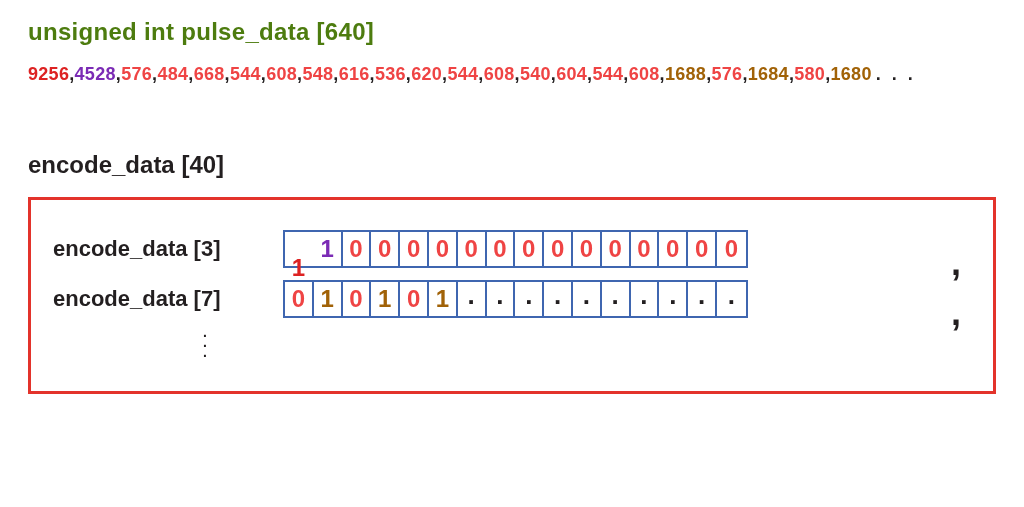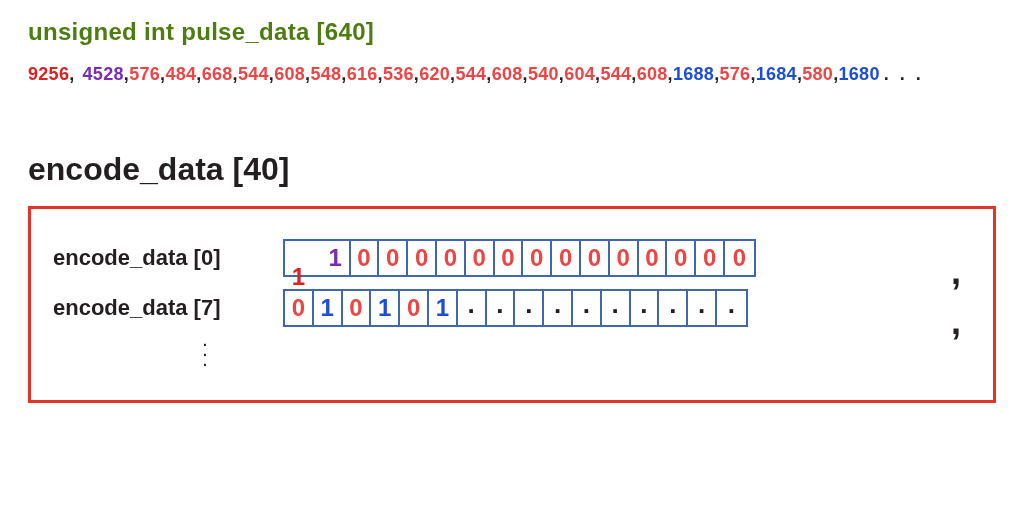--- a/index.html
+++ b/index.html
@@ -21,27 +21,27 @@
   }
   .pulse-seq {
     font-weight: 700;
     font-size: 18px;
     letter-spacing: 0.3px;
   }
   .pulse-val { display: inline; }
   .sep { color: #231f20; }
   .ellipsis { color: #231f20; padding-left: 4px; letter-spacing: 3px; }
   .c-red    { color: #d22; margin-top: 36px; }
-  .c-purple { color: #7b2bb5; margin-left: 8px; }
+  .c-purple { color: #7b2bb5; }
   .c-green  { color: #ef4444; }
-  .c-gold   { color: #1d4ed8; }
+  .c-gold   { color: #a16207; }
 
   .section2-heading {
     font-weight: 700;
-    font-size: 32px;
+    font-size: 24px;
     color: #231f20;
     margin-top: 66px;
     margin-bottom: 18px;
   }
 
   .red-box {
     border: 3px solid #e3332b;
     padding: 20px 22px 34px 22px;
     position: relative;
   }
@@ -98,21 +98,21 @@
 
 <div class="heading">unsigned int pulse_data [640]</div>
 
 <div class="pulse-seq" id="pulse-seq"><span class="pulse-val c-red">9256</span><span class="sep">,</span><span class="pulse-val c-purple">4528</span><span class="sep">,</span><span class="pulse-val c-green">576</span><span class="sep">,</span><span class="pulse-val c-green">484</span><span class="sep">,</span><span class="pulse-val c-green">668</span><span class="sep">,</span><span class="pulse-val c-green">544</span><span class="sep">,</span><span class="pulse-val c-green">608</span><span class="sep">,</span><span class="pulse-val c-green">548</span><span class="sep">,</span><span class="pulse-val c-green">616</span><span class="sep">,</span><span class="pulse-val c-green">536</span><span class="sep">,</span><span class="pulse-val c-green">620</span><span class="sep">,</span><span class="pulse-val c-green">544</span><span class="sep">,</span><span class="pulse-val c-green">608</span><span class="sep">,</span><span class="pulse-val c-green">540</span><span class="sep">,</span><span class="pulse-val c-green">604</span><span class="sep">,</span><span class="pulse-val c-green">544</span><span class="sep">,</span><span class="pulse-val c-green">608</span><span class="sep">,</span><span class="pulse-val c-gold">1688</span><span class="sep">,</span><span class="pulse-val c-green">576</span><span class="sep">,</span><span class="pulse-val c-gold">1684</span><span class="sep">,</span><span class="pulse-val c-green">580</span><span class="sep">,</span><span class="pulse-val c-gold">1680</span><span class="ellipsis">. . .</span></div>
 
 <div class="section2-heading">encode_data [40]</div>
 
 <div class="red-box">
   <div id="encode-rows">
       <div class="enc-row">
-        <div class="enc-label">encode_data [0]</div>
+        <div class="enc-label">encode_data [3]</div>
         <div class="bit-grid">
           <div class="bit-cell c-red">1</div>
           <div class="bit-cell c-purple">1</div>
           <div class="bit-cell c-green">0</div>
           <div class="bit-cell c-green">0</div>
           <div class="bit-cell c-green">0</div>
           <div class="bit-cell c-green">0</div>
           <div class="bit-cell c-green">0</div>
           <div class="bit-cell c-green">0</div>
           <div class="bit-cell c-green">0</div>

